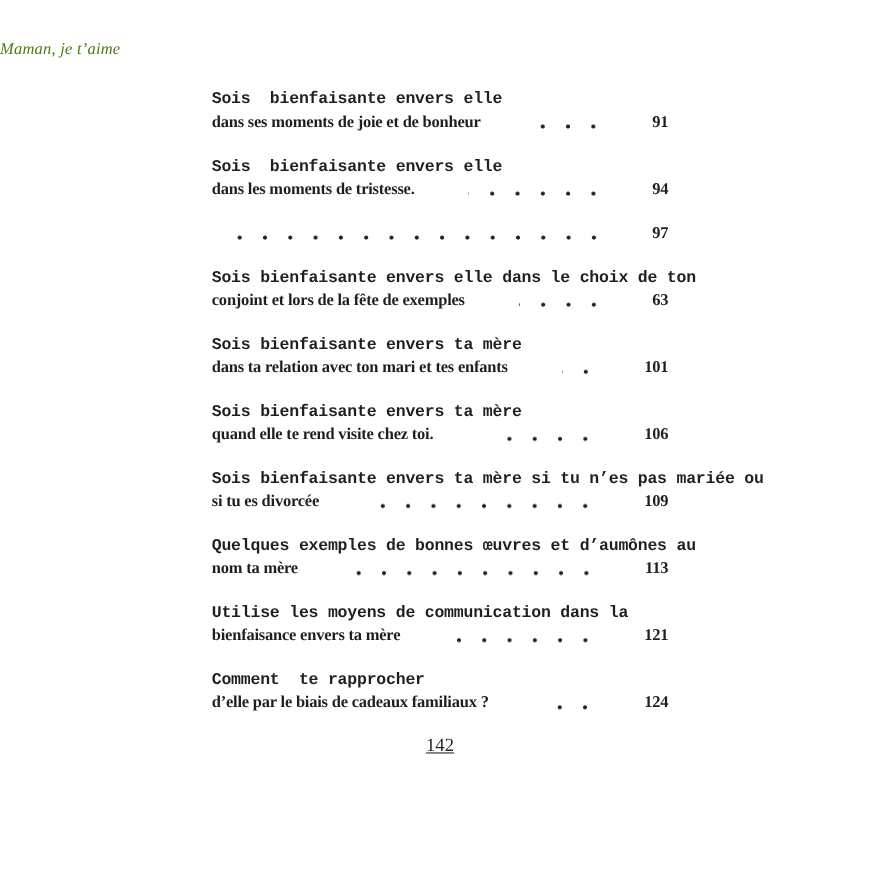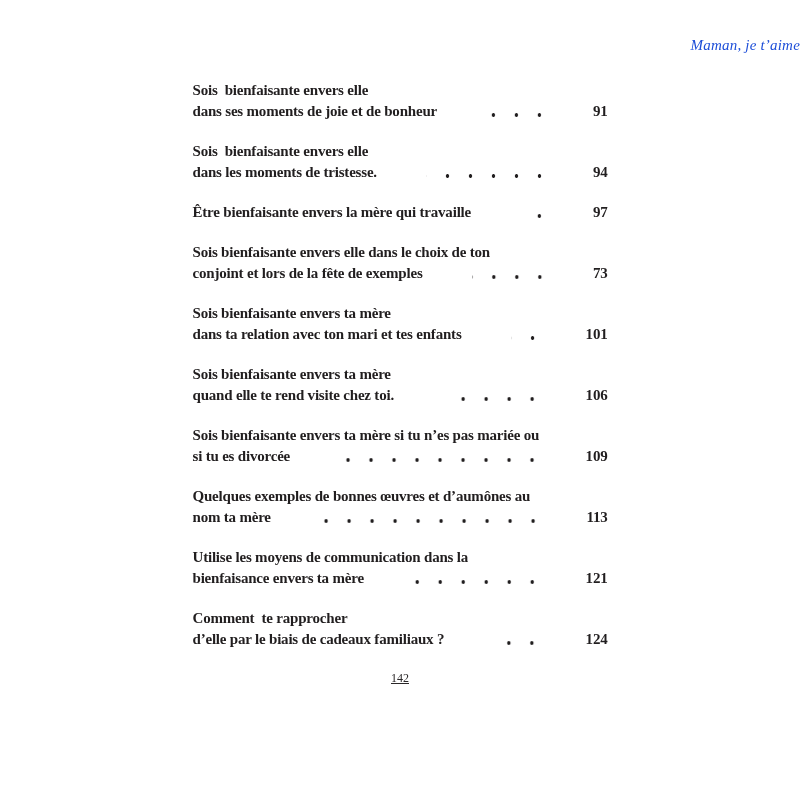--- a/index.html
+++ b/index.html
@@ -6,58 +6,58 @@
   html, body { background: #ffffff; }
   body {
     width: 800px;
     height: 800px;
     padding-top: 36px;
     font-family: "Liberation Serif", "DejaVu Serif", serif;
     color: #211e1f;
     overflow: hidden;
   }
   .running-header {
-    text-align: right;
+    text-align: left;
     font-style: italic;
     font-size: 15px;
     line-height: 19px;
-    color: #1d4ed8;
+    color: #4d7c0f;
     margin-bottom: 25px;
     letter-spacing: 0.2px;
   }
   .toc {
     width: 415px;
     margin: 0 auto;
   }
   .entry {
     margin-bottom: 19px;
     font-weight: bold;
     font-size: 15px;
     line-height: 21px;
     letter-spacing: -0.2px;
   }
   .t { white-space: pre; }           
-  .line1 { white-space: pre; }
+  .line1 { white-space: pre; font-family: Liberation Mono, monospace; }
   .row { display: flex; gap: 40px; }
   .row .t { flex: 0 0 auto; }
   .leader {
     flex: 1 1 auto;
     min-width: 0;
     margin-left: 9px;
     margin-right: 2px;
     background-image: radial-gradient(circle, #211e1f 1.5px, rgba(0,0,0,0) 2.1px);
     background-size: 23px 6px;
     background-repeat: repeat-x;
     background-position: right 0 bottom 4px;
   }
   .pagenum { flex: 0 0 auto; }
   .page-footer {
     margin-top: 18px;
     text-align: center;
-    font-size: 12px;
+    font-size: 17px;
     line-height: 18px;
     color: #2a2728;
     text-decoration: underline;
   }
 </style>
 </head>
 <body>
 
 <div class="running-header">Maman, je t’aime</div>
 
@@ -76,32 +76,31 @@
     <div class="line1">Sois  bienfaisante envers elle</div>
     <div class="row">
       <span class="t">dans les moments de tristesse.</span>
       <span class="leader"></span>
       <span class="pagenum">94</span>
     </div>
   </div>
 
   <div class="entry">
     <div class="row">
-      <span class="t">Être bienfaisante envers la mère qui travaille</span>
       <span class="leader"></span>
       <span class="pagenum">97</span>
     </div>
   </div>
 
   <div class="entry">
     <div class="line1">Sois bienfaisante envers elle dans le choix de ton</div>
     <div class="row">
       <span class="t">conjoint et lors de la fête de exemples</span>
       <span class="leader"></span>
-      <span class="pagenum">73</span>
+      <span class="pagenum">63</span>
     </div>
   </div>
 
   <div class="entry">
     <div class="line1">Sois bienfaisante envers ta mère</div>
     <div class="row">
       <span class="t">dans ta relation avec ton mari et tes enfants</span>
       <span class="leader"></span>
       <span class="pagenum">101</span>
     </div>

